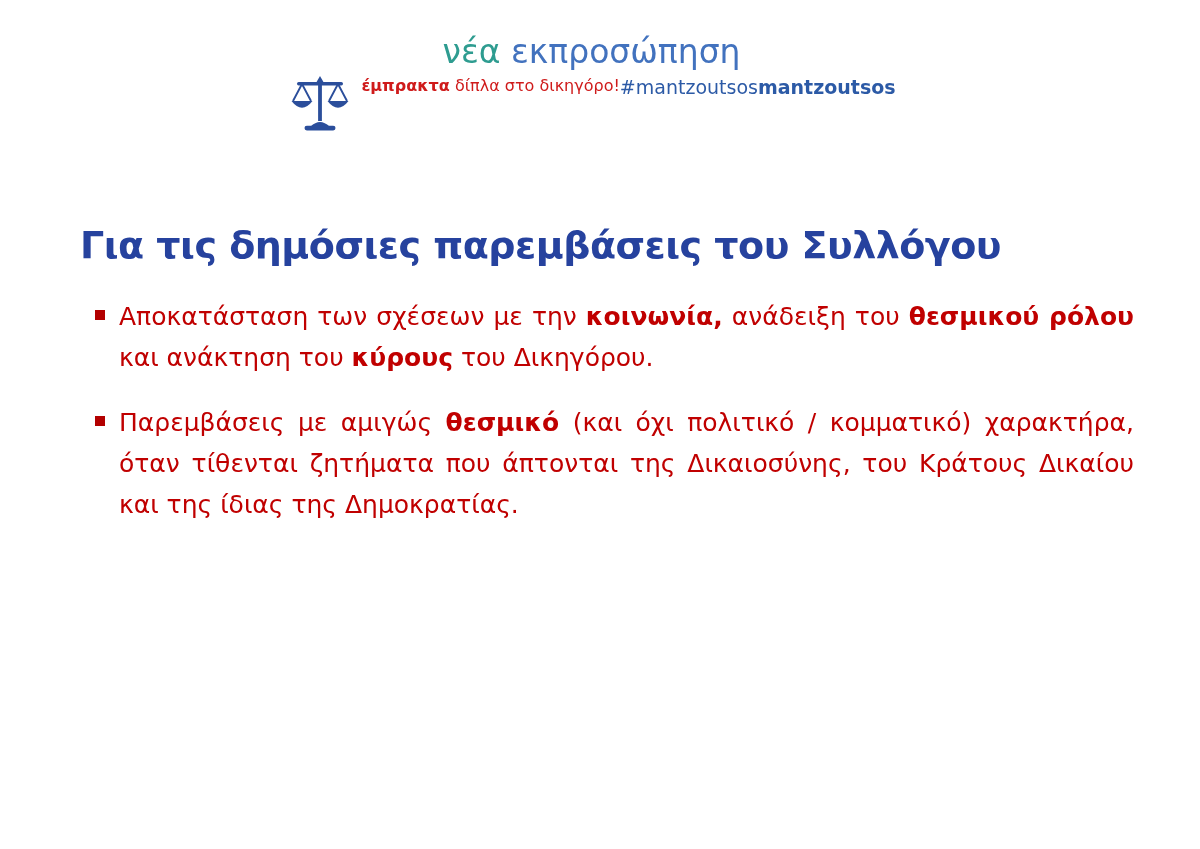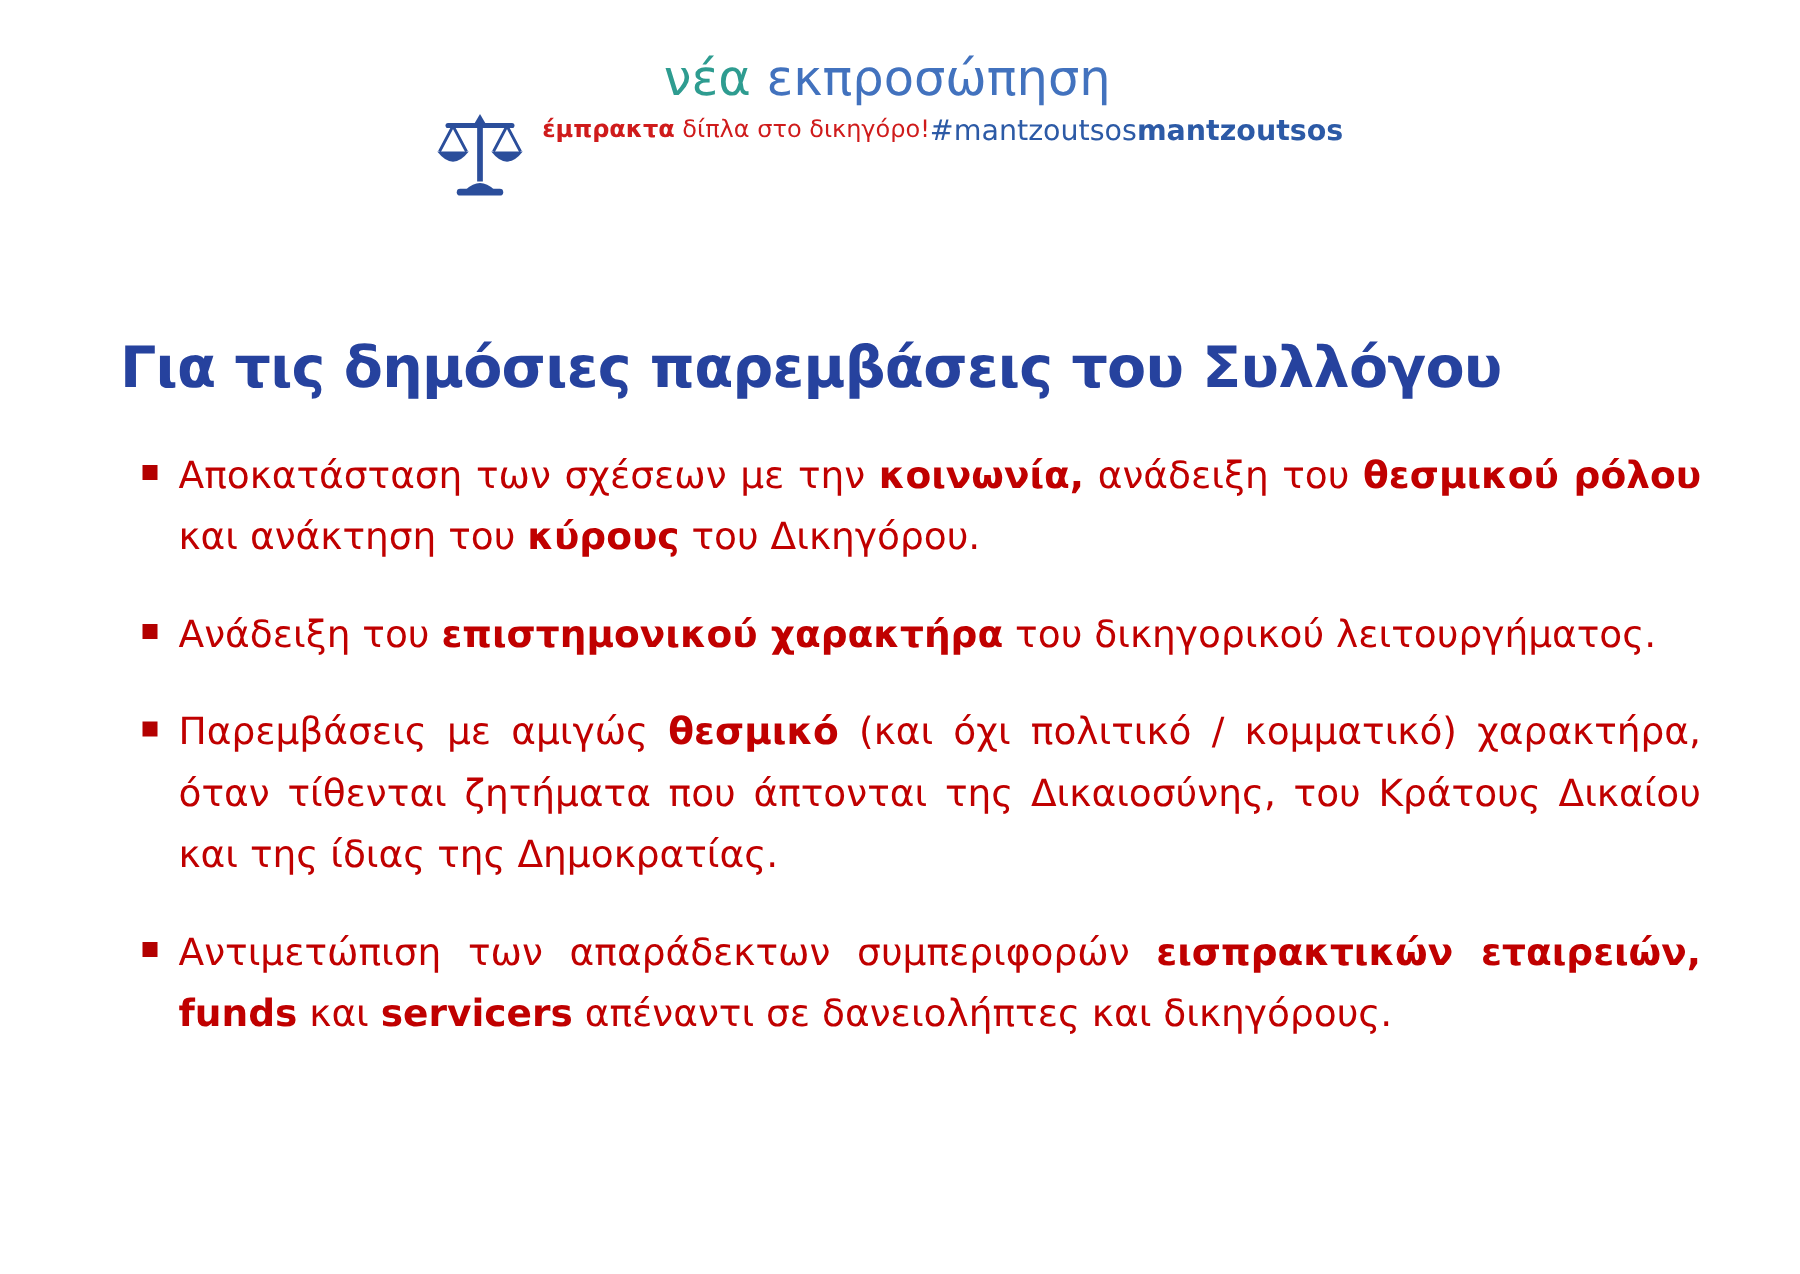--- a/index.html
+++ b/index.html
@@ -87,16 +87,14 @@
         <span>#mantzoutsos</span><span class="b">mantzoutsos</span>
       </div>
     </div>
   </div>
 </div>
 
 <h1 class="page-title">Για τις δημόσιες παρεμβάσεις του Συλλόγου</h1>
 
 <ul class="bullets">
     <li><span class="marker"></span><span>Αποκατάσταση των σχέσεων με την </span><span class="b">κοινωνία,</span><span> ανάδειξη του </span><span class="b">θεσμικού ρόλου</span><span> και ανάκτηση του </span><span class="b">κύρους</span><span> του Δικηγόρου.</span></li>
-    <li><span class="marker"></span><span>Ανάδειξη του </span><span class="b">επιστημονικού χαρακτήρα</span><span> του δικηγορικού λειτουργήματος.</span></li>
     <li><span class="marker"></span><span>Παρεμβάσεις με αμιγώς </span><span class="b">θεσμικό</span><span> (και όχι πολιτικό / κομματικό) χαρακτήρα, όταν τίθενται ζητήματα που άπτονται της Δικαιοσύνης, του Κράτους Δικαίου και της ίδιας της Δημοκρατίας.</span></li>
-    <li><span class="marker"></span><span>Αντιμετώπιση των απαράδεκτων συμπεριφορών </span><span class="b">εισπρακτικών εταιρειών, funds</span><span> και </span><span class="b">servicers</span><span> απέναντι σε δανειολήπτες και δικηγόρους.</span></li>
   </ul>
 
 </body></html>

